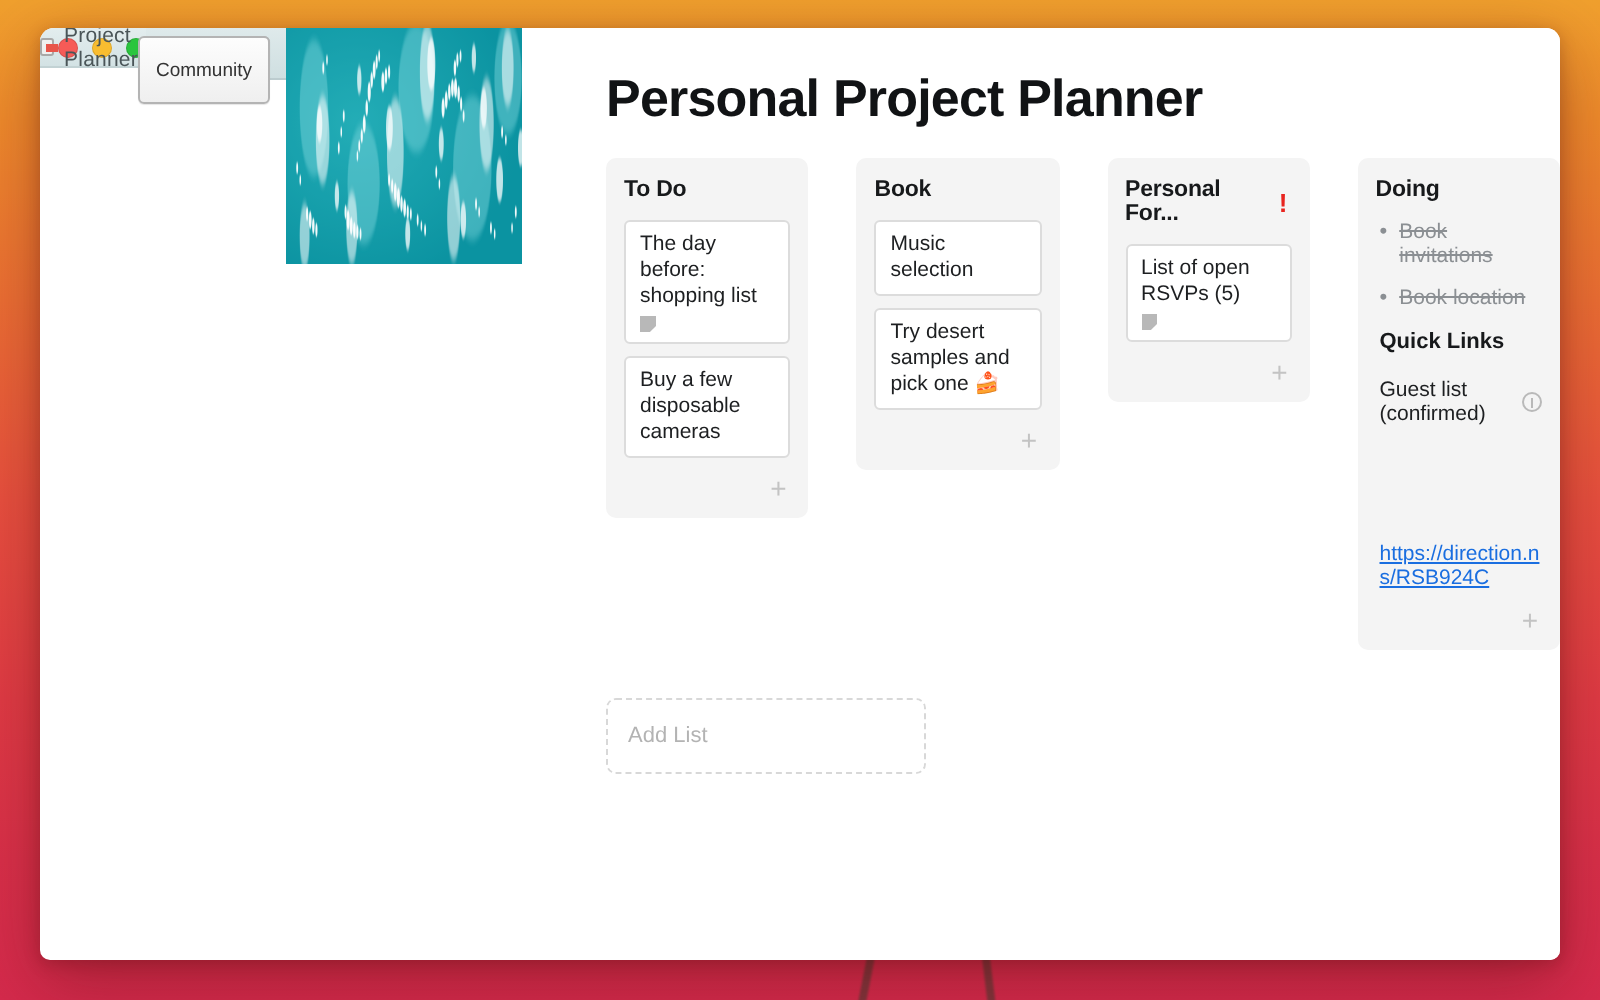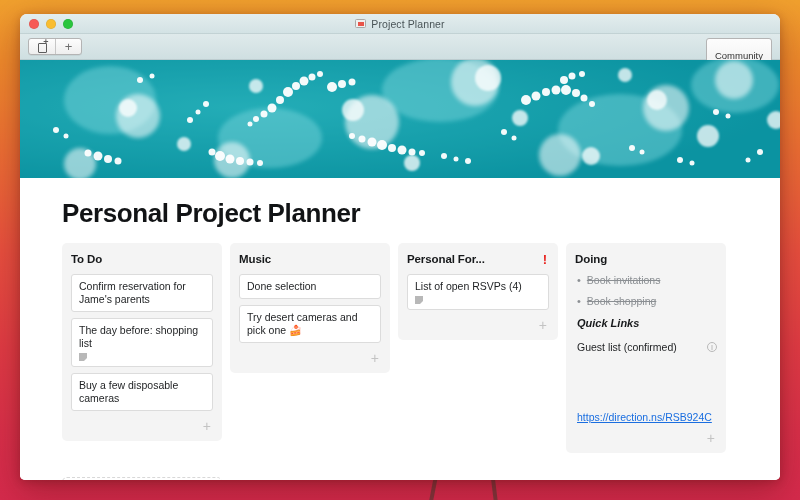--- a/index.html
+++ b/index.html
@@ -36,21 +36,21 @@
   
   #window {
     position: absolute;
     left: 20px; top: 14px;
     width: 760px; height: 466px;
     background: #ffffff;
     border-radius: 7px 7px 5px 5px;
     box-shadow: 0 10px 34px rgba(80,12,12,0.38), 0 2px 8px rgba(80,12,12,0.25);
     overflow: hidden;
     display: flex;
-    flex-direction: column;
+    flex-direction: row;
   }
 
   
   #titlebar {
     position: relative;
     height: 20px;
     flex: 0 0 20px;
     background: linear-gradient(180deg,#e3edee 0%, #d3e2e4 100%);
     border-bottom: 1px solid #c2d2d4;
     display: flex;
@@ -172,21 +172,21 @@
     font-size: 26px;
     font-weight: 700;
     color: #111315;
     letter-spacing: -0.4px;
     margin: 0 0 14px 42px;
   }
 
   #board {
     display: flex;
     align-items: flex-start;
-    gap: 8px;
+    gap: 24px;
     padding-left: 42px;
   }
 
   .column {
     width: 160px;
     background: #f4f4f4;
     border-radius: 5px;
     padding: 10px 9px 6px 9px;
     position: relative;
   }
@@ -249,21 +249,20 @@
     padding-left: 2px;
   }
   .done-bullet { color: #8b8f93; font-size: 11px; line-height: 11px; }
   .done-text { text-decoration: line-through; }
 
   .sub-head {
     font-size: 11px;
     font-weight: 700;
     color: #17191b;
     margin: 10px 0 8px 2px;
-    font-style: italic;
   }
   .ql-row {
     display: flex;
     align-items: center;
     justify-content: space-between;
     font-size: 10.5px;
     color: #1d1f21;
     margin: 12px 0 10px 2px;
   }
   .info-ico {
@@ -458,69 +457,66 @@
     <div id="content">
       <h1 id="page-title">Personal Project Planner</h1>
 
       <div id="board">
 
         <div class="column">
           <div class="col-head">
             <span class="col-title">To Do</span>
           </div>
           <div class="card">
-            <span>Confirm reservation for Jame's parents</span>
-          </div>
-          <div class="card">
             <span>The day before: shopping list</span>
             <span class="card-note-ico"></span>
           </div>
           <div class="card">
             <span>Buy a few disposable cameras</span>
           </div>
           <div class="col-add">+</div>
         </div>
 
         <div class="column">
           <div class="col-head">
-            <span class="col-title">Music</span>
+            <span class="col-title">Book</span>
           </div>
           <div class="card">
-            <span>Done selection</span>
+            <span>Music selection</span>
           </div>
           <div class="card">
-            <span>Try desert cameras and pick one 🍰</span>
+            <span>Try desert samples and pick one 🍰</span>
           </div>
           <div class="col-add">+</div>
         </div>
 
         <div class="column">
           <div class="col-head">
             <span class="col-title">Personal For...</span>
             <span class="col-alert">!</span>
           </div>
           <div class="card">
-            <span>List of open RSVPs (4)</span>
+            <span>List of open RSVPs (5)</span>
             <span class="card-note-ico"></span>
           </div>
           <div class="col-add">+</div>
         </div>
 
         <div class="column">
           <div class="col-head">
             <span class="col-title">Doing</span>
           </div>
 
           <div class="done-item">
             <span class="done-bullet">•</span>
             <span class="done-text">Book invitations</span>
           </div>
           <div class="done-item">
             <span class="done-bullet">•</span>
-            <span class="done-text">Book shopping</span>
+            <span class="done-text">Book location</span>
           </div>
 
           <div class="sub-head">Quick Links</div>
 
           <div class="ql-row">
             <span>Guest list (confirmed)</span>
             <span class="info-ico"></span>
           </div>
 
           <a class="ql-link" href="#">https://direction.ns/RSB924C</a>

